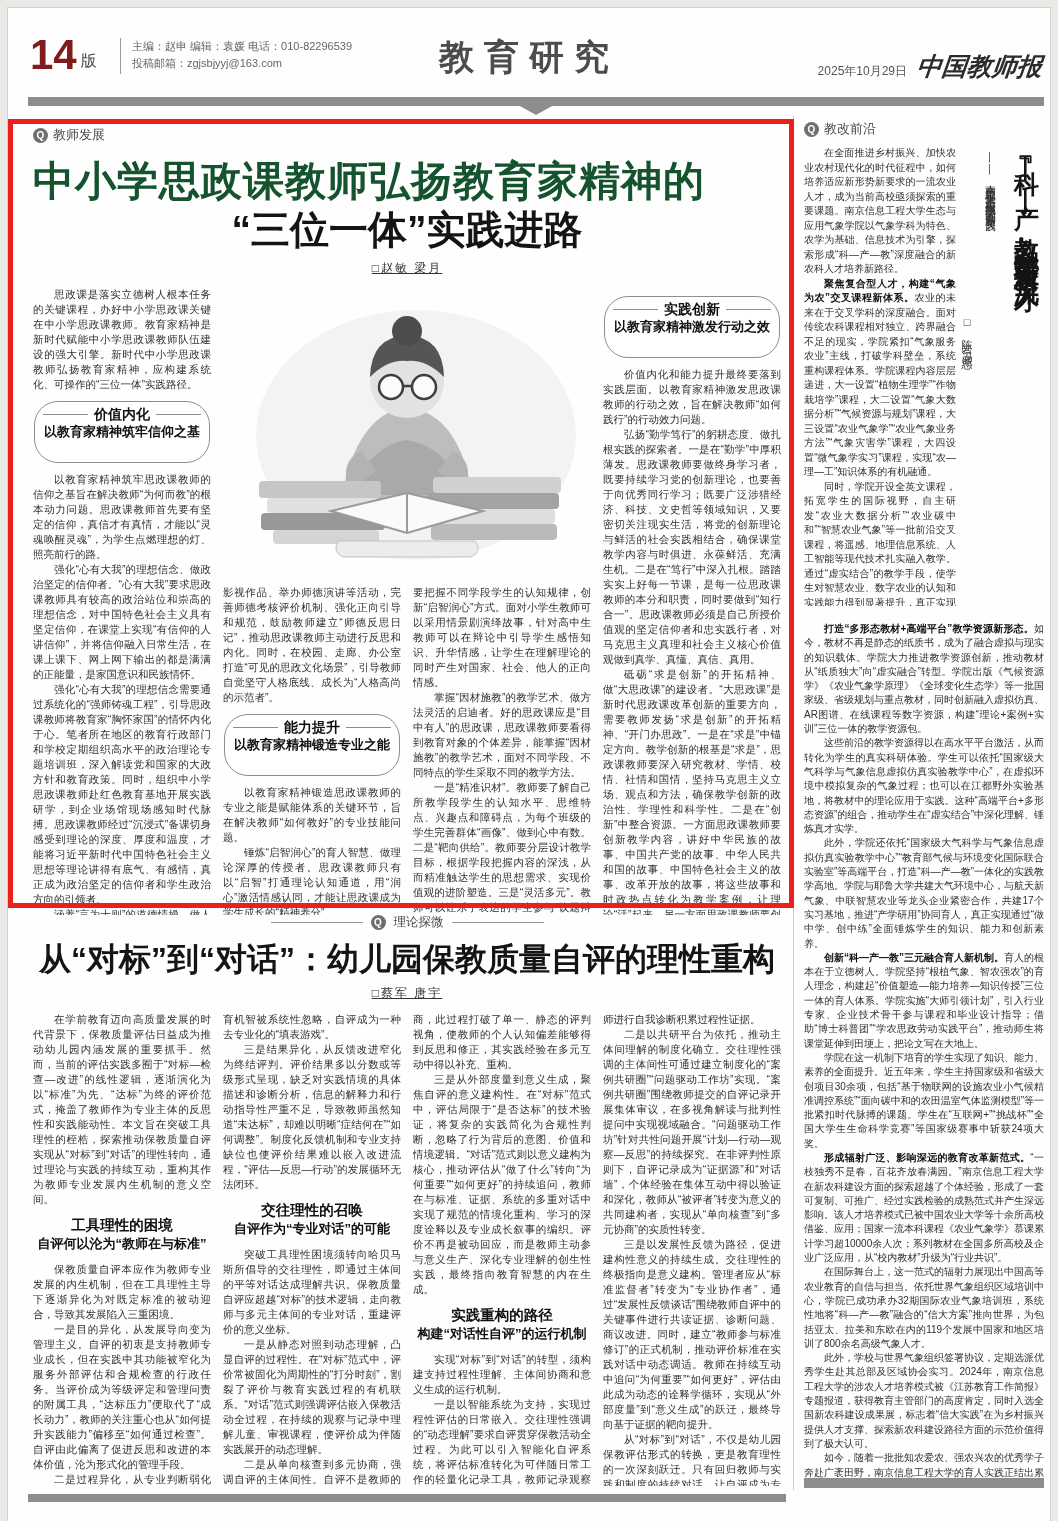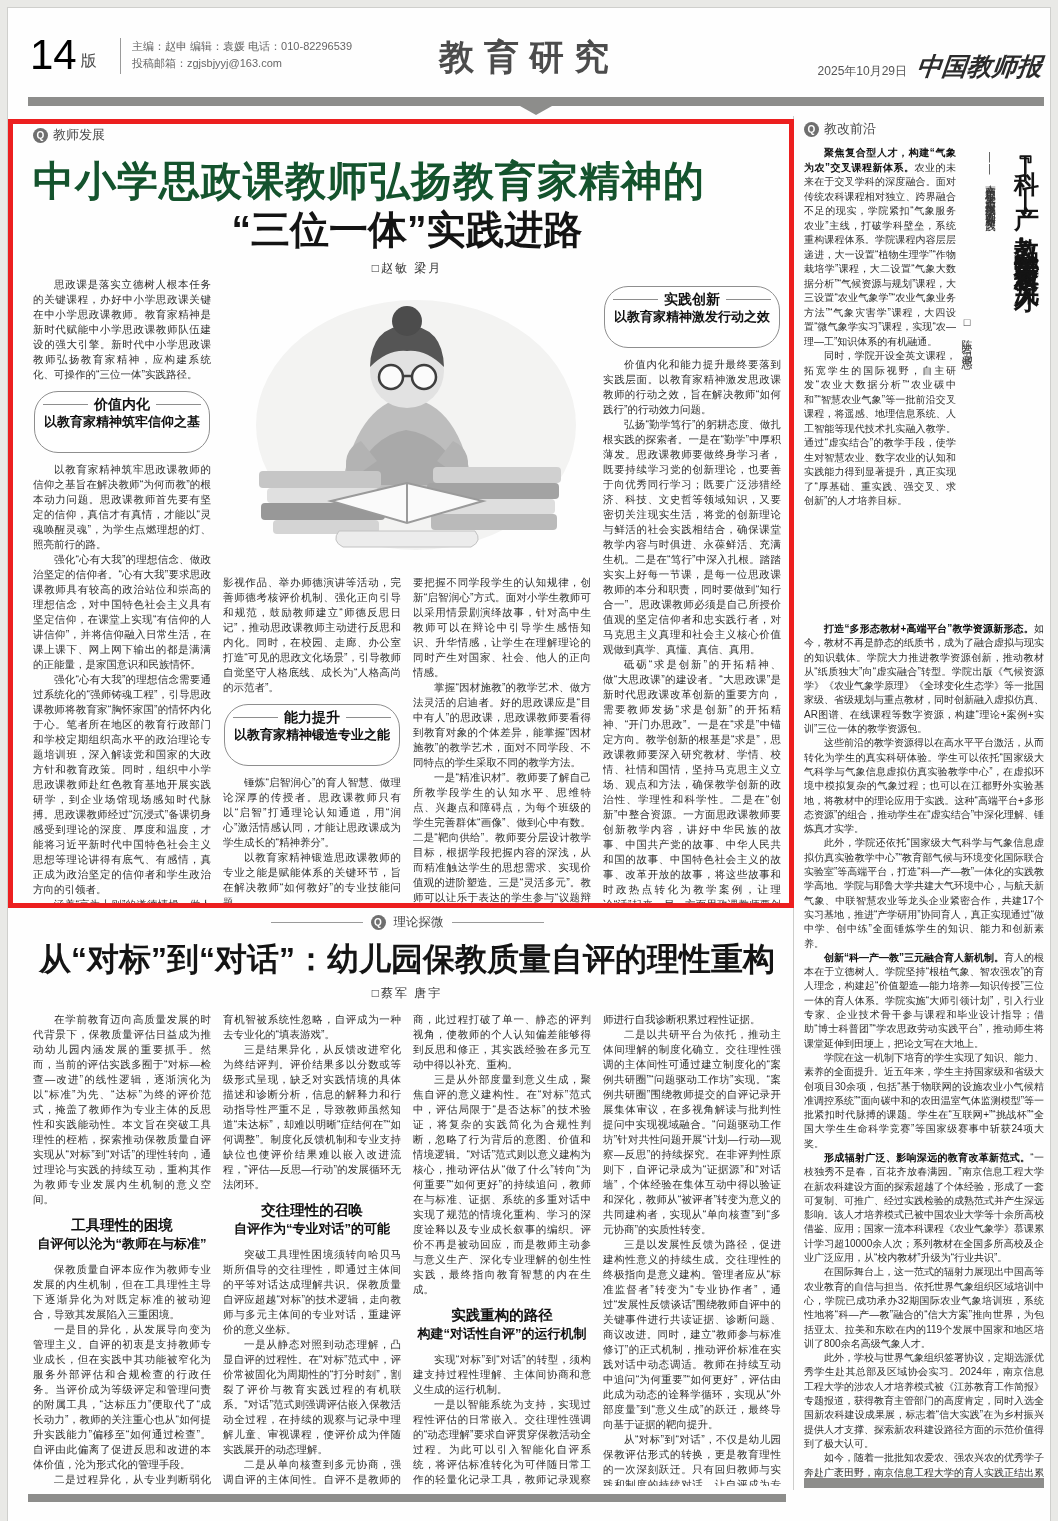--- a/index.html
+++ b/index.html
@@ -2,52 +2,52 @@
 <html><head>
 <meta charset="utf-8">
 <style>
   html,body{margin:0;padding:0;}
   body{width:1058px;height:1521px;background:#e9e9e6;font-family:"Liberation Sans","DejaVu Sans",sans-serif;position:relative;overflow:hidden;color:#2e2e2e;}
   #page{position:absolute;inset:0;}
   .sheet{position:absolute;left:7px;top:7px;width:1042px;height:1514px;background:#fefefe;border:1px solid #cfcfcc;border-bottom:none;}
   
   .hdr{position:absolute;left:28px;top:28px;width:1016px;height:64px;}
   .pg{position:absolute;left:2px;top:8px;display:flex;align-items:flex-end;gap:4px;}
-  .pgnum{font-size:42px;font-weight:normal;color:#000000;line-height:38px;}
+  .pgnum{font-size:42px;font-weight:bold;color:#7f1d1d;line-height:38px;}
   .pgban{font-size:16px;color:#4a4a4a;padding-bottom:2px;}
   .hdr-sep{position:absolute;left:92px;top:10px;width:1px;height:36px;background:#9a9a9a;}
   .masthead{position:absolute;left:104px;top:10px;font-size:11px;color:#666;line-height:17px;}
   .section-title{position:absolute;left:0;right:14px;top:6px;text-align:center;font-size:35px;font-weight:bold;color:#4c4c4c;letter-spacing:10px;}
   .hdr-right{position:absolute;right:2px;top:22px;display:flex;align-items:baseline;gap:10px;}
   .date{font-size:12px;color:#555;}
   .paper{font-size:25px;color:#2b2b2b;font-family:"DejaVu Serif","Liberation Serif",serif;font-style:italic;transform:skewX(-6deg);font-weight:bold;}
   .top-bar{position:absolute;left:28px;top:97px;width:1016px;height:9px;background:#8d8d8b;}
   .notch{position:absolute;left:50%;top:9px;margin-left:-16px;width:0;height:0;border-left:16px solid transparent;border-right:16px solid transparent;border-top:9px solid #8d8d8b;}
   
   .tag{display:flex;align-items:center;gap:5px;font-size:13px;color:#4a4a4a;}
   .ic{width:15px;height:15px;border-radius:50%;background:#6f6f6f;color:#fff;font-size:10px;font-weight:bold;display:flex;align-items:center;justify-content:center;flex:0 0 15px;}
-  .byline{text-align:center;font-size:12px;color:#333;letter-spacing:2px;}
+  .byline{text-align:center;font-size:12px;color:#333;letter-spacing:2px;text-decoration:underline;}
   .col{overflow:hidden;font-size:10.5px;line-height:15px;color:#2f2f2f;text-align:justify;}
   .para{margin:0;text-indent:2em;text-align:justify;}
   .para.cont{text-indent:0;}
   .para b{font-weight:bold;color:#111;}
   .pill{border:1.5px solid #8e8e8e;border-radius:24px;padding:5px 8px 23px;margin:9px 1px;background:#fff;}
   .pill .l1{display:flex;align-items:center;gap:6px;font-weight:bold;font-size:14px;color:#111;justify-content:center;white-space:nowrap;}
   .pill .l1::before,.pill .l1::after{content:"";height:1.5px;background:#8e8e8e;flex:1;}
   .pill .l2{font-weight:bold;font-size:13px;color:#111;text-align:center;margin-top:2px;white-space:nowrap;}
   .bh{text-align:center;margin:11px 0;font-weight:bold;color:#111;}
   .bh .l1{font-size:14.5px;}
   .bh .l2{font-size:13px;margin-top:3px;}
   .bar{position:absolute;background:#8d8d8b;}
   
   .main-article{position:absolute;left:33px;top:126px;width:748px;}
   .mt1{margin:12px 0 0;text-align:left;font-size:41px;line-height:50px;font-weight:bold;color:#14532d;letter-spacing:1px;}
   .mt2{margin:0;text-align:center;font-size:39px;line-height:48px;font-weight:bold;color:#141414;}
   .main-article .byline{margin-top:6px;}
-  .mbody{position:relative;display:flex;gap:12px;height:628px;}
+  .mbody{position:relative;margin-top:10px;display:flex;gap:12px;height:628px;}
   .mbody .col{width:178px;height:100%;}
   .pad-ill{padding-top:298px;box-sizing:border-box;}
   .ill{position:absolute;left:188px;top:-2px;width:370px;height:292px;}
   
   .red-box{position:absolute;left:8px;top:119px;width:786px;height:789px;border:5px solid #ec1f1f;box-sizing:border-box;pointer-events:none;z-index:50;}
   .v-divider{position:absolute;left:793px;top:116px;width:1px;height:1374px;background:#cdcdcb;}
   
   .right-article{position:absolute;left:804px;top:120px;width:240px;height:1372px;}
   .rtop{position:relative;display:flex;margin-top:8px;height:460px;}
   .rnarrow{width:152px;overflow:hidden;font-size:10px;line-height:14.5px;text-align:justify;}
@@ -119,22 +119,22 @@
       </div>
       <div class="col pad-ill">
         <div>
             <p class="para cont">影视作品、举办师德演讲等活动，完善师德考核评价机制、强化正向引导和规范，鼓励教师建立“师德反思日记”，推动思政课教师主动进行反思和内化。同时，在校园、走廊、办公室打造“可见的思政文化场景”，引导教师自觉坚守人格底线、成长为“人格高尚的示范者”。</p>
           </div>
         <div class="pill">
           <div class="l1">能力提升</div>
           <div class="l2">以教育家精神锻造专业之能</div>
         </div>
         <div>
+            <p class="para">以教育家精神锻造思政课教师的专业之能是赋能体系的关键环节，旨在解决教师“如何教好”的专业技能问题。</p>
             <p class="para">锤炼“启智润心”的育人智慧、做理论深厚的传授者。思政课教师只有以“启智”打通理论认知通道，用“润心”激活情感认同，才能让思政课成为学生成长的“精神养分”。</p>
-            <p class="para">以教育家精神锻造思政课教师的专业之能是赋能体系的关键环节，旨在解决教师“如何教好”的专业技能问题。</p>
             <p class="para">一方面教师要夯实理论功底，做到“懂理论、会转化”，既要深入学习党的创新理论、准确把握核心要义，又要善于“用身边的故事讲好天边的道理”。另一方面教师</p>
           </div>
       </div>
       <div class="col pad-ill">
         <div>
             <p class="para cont">要把握不同学段学生的认知规律，创新“启智润心”方式。面对小学生教师可以采用情景剧演绎故事，针对高中生教师可以在辩论中引导学生感悟知识、升华情感，让学生在理解理论的同时产生对国家、社会、他人的正向情感。</p>
             <p class="para">掌握“因材施教”的教学艺术、做方法灵活的启迪者。好的思政课应是“目中有人”的思政课，思政课教师要看得到教育对象的个体差异，能掌握“因材施教”的教学艺术，面对不同学段、不同特点的学生采取不同的教学方法。</p>
             <p class="para">一是“精准识材”。教师要了解自己所教学段学生的认知水平、思维特点、兴趣点和障碍点，为每个班级的学生完善群体“画像”、做到心中有数。二是“靶向供给”。教师要分层设计教学目标，根据学段把握内容的深浅，从而精准触达学生的思想需求、实现价值观的进阶塑造。三是“灵活多元”。教师可以让乐于表达的学生参与“议题辩论”，让有创意的学生设计“主题海报”，让组织协调能力强的学生在项目式学习中体会协作，从而使每个学生都能发挥所长。</p>
           </div>
       </div>
@@ -186,20 +186,21 @@
   <div class="red-box"></div>
   <div class="v-divider"></div>
 
   <aside class="right-article">
     <div class="tag">
       <span class="ic">Q</span>
       <span>教改前沿</span>
     </div>
     <div class="rtop">
       <div class="rnarrow">
+          <p class="para">在全面推进乡村振兴、加快农业农村现代化的时代征程中，如何培养适应新形势新要求的一流农业人才，成为当前高校亟须探索的重要课题。南京信息工程大学生态与应用气象学院以气象学科为特色、农学为基础、信息技术为引擎，探索形成“科—产—教”深度融合的新农科人才培养新路径。</p>
           <p class="para"><b>聚焦复合型人才，构建“气象为农”交叉课程新体系。</b>农业的未来在于交叉学科的深度融合。面对传统农科课程相对独立、跨界融合不足的现实，学院紧扣“气象服务农业”主线，打破学科壁垒，系统重构课程体系。学院课程内容层层递进，大一设置“植物生理学”“作物栽培学”课程，大二设置“气象大数据分析”“气候资源与规划”课程，大三设置“农业气象学”“农业气象业务方法”“气象灾害学”课程，大四设置“微气象学实习”课程，实现“农—理—工”知识体系的有机融通。</p>
           <p class="para">同时，学院开设全英文课程，拓宽学生的国际视野，自主研发“农业大数据分析”“农业碳中和”“智慧农业气象”等一批前沿交叉课程，将遥感、地理信息系统、人工智能等现代技术扎实融入教学。通过“虚实结合”的教学手段，使学生对智慧农业、数字农业的认知和实践能力得到显著提升，真正实现了“厚基础、重实践、强交叉、求创新”的人才培养目标。</p>
         </div>
       <div class="vblock">
         <div class="vt-byline">□陈岩  冯兆忠</div>
         <div class="vt-sub">——南京信息工程大学生态与应用气象学院的育人创新与实践</div>
         <div class="vt-title">『科—产—教』融合培养新农科一流人才</div>
       </div>
     </div>
     <div class="rwide">

